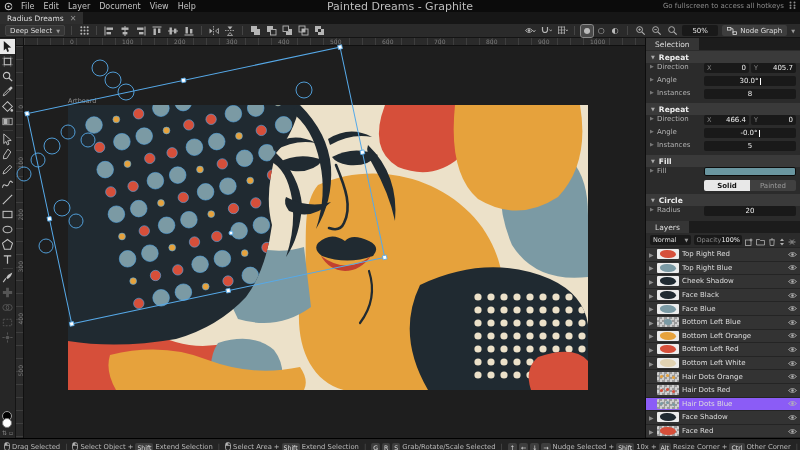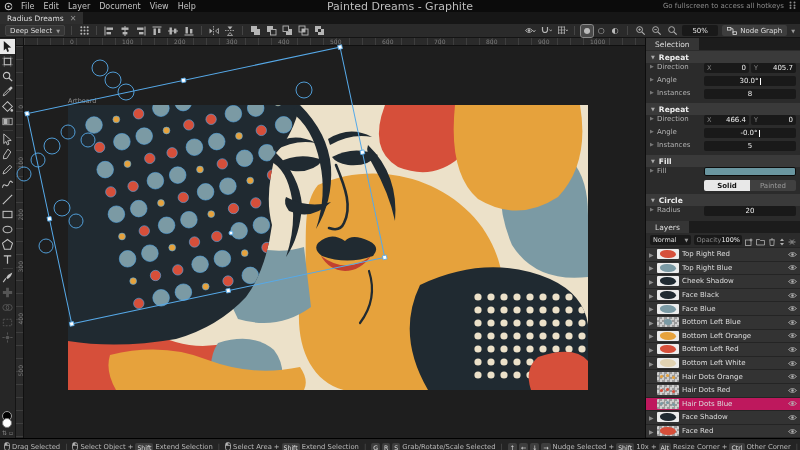--- a/index.html
+++ b/index.html
@@ -74,21 +74,21 @@
 .seg.inactive{background:#404040;color:#9c9c9c;border-radius:0 2px 2px 0}
 
 .layershead{height:14px;display:flex;align-items:center;gap:3px;padding:0 4px}
 .blend{background:#191919;border-radius:2px;height:10px;width:42px;display:flex;align-items:center;justify-content:space-between;padding:0 3px;font-size:6.5px;color:#ddd}
 .opacity{background:#191919;border-radius:2px;height:10px;flex:1;display:flex;align-items:center;justify-content:space-between;padding:0 2px;font-size:6.5px}
 .opacity .olabel{color:#8a8a8a}
 .opacity .oval{color:#efefef}
 .lh-icons{display:flex;gap:3px;color:#b0b0b0;align-items:center}
 .layerlist{flex:1;overflow:hidden;background:#242424;display:flex;flex-direction:column;gap:1px;padding-top:1px}
 .lrow{height:12.6px;flex:0 0 12.6px;background:#333;display:flex;align-items:center;gap:3px;padding:0 3px;font-size:7px;color:#ddd}
-.lrow.selected{background:#be185d}
+.lrow.selected{background:#8b5cf6}
 .lexp{width:5px;color:#8d8d8d;font-size:6px}
 .lthumb{width:22px;height:10px;border-radius:1px;background:#ececec;position:relative;overflow:hidden;flex:0 0 22px}
 .lthumb.checker{background:repeating-conic-gradient(#9b9b9b 0% 25%,#cfcfcf 0% 50%) 0 0/5px 5px}
 .blob{position:absolute;left:3px;right:3px;top:1px;bottom:1px;border-radius:45% 60% 50% 55%}
 .blob.sm{left:7px;right:7px;top:2px;bottom:2px}
 .ldots{position:absolute;inset:0}
 .ldots i{position:absolute;width:3px;height:3px;border-radius:50%;background:currentColor;top:3.5px;left:3px;box-shadow:6px -1px 0 currentColor,12px 1px 0 currentColor}
 .lname{flex:1;overflow:hidden;white-space:nowrap;text-overflow:ellipsis}
 .leye{display:flex;align-items:center}
 

